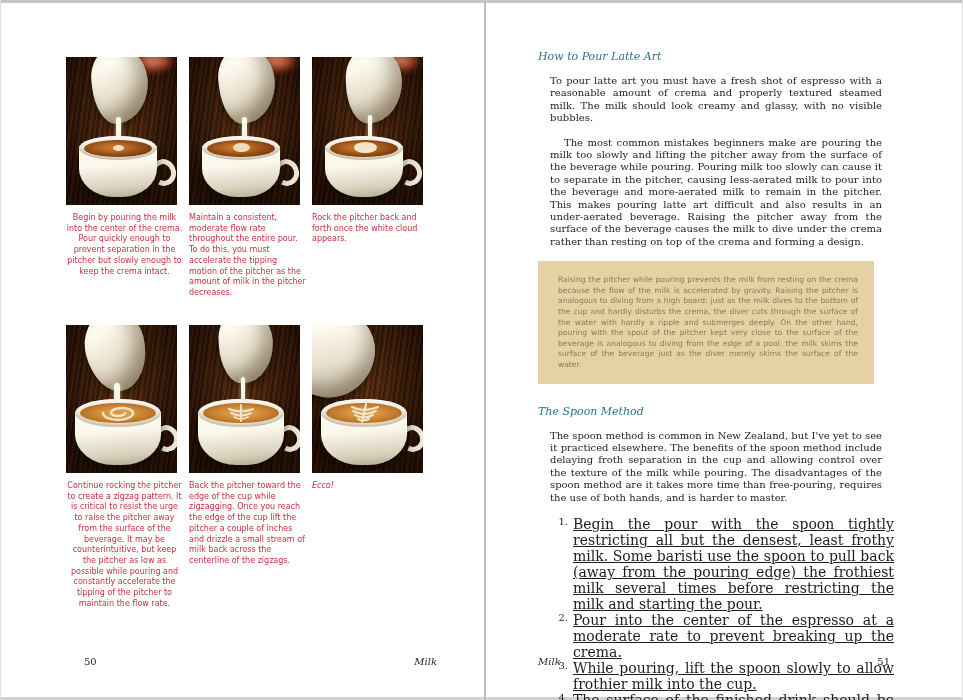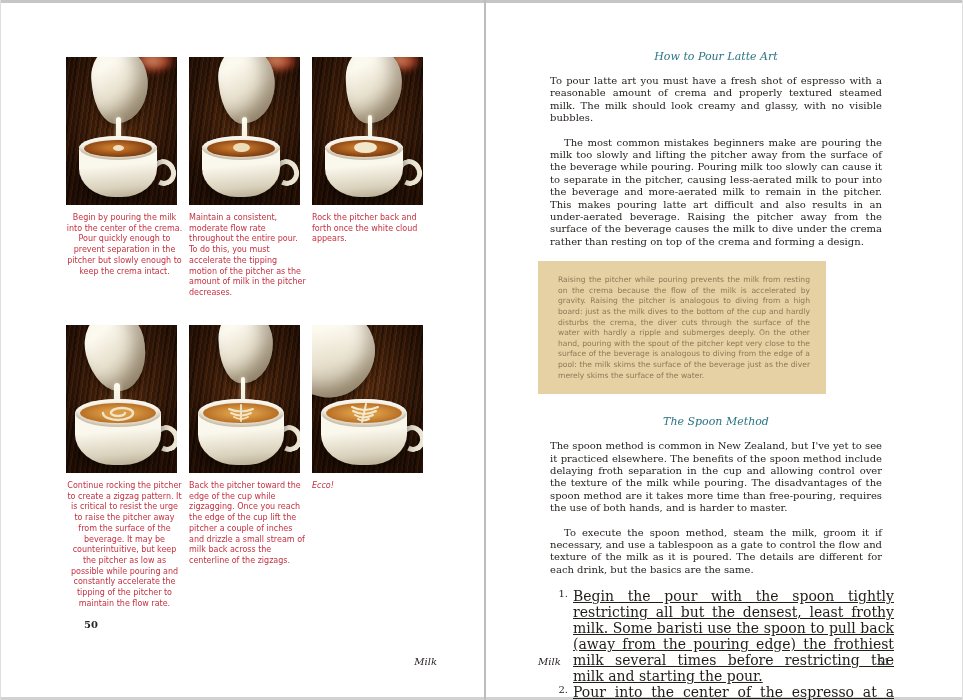--- a/index.html
+++ b/index.html
@@ -89,27 +89,27 @@
     font-size:8px;line-height:10.7px;}
   .cap-r1{top:213px;} .cap-r2{top:481px;}
   .caption.ecco{font-style:italic;}
 
   
   .folio{position:absolute;font-size:10px;color:#2a2523;}
   .running-head{font-style:italic;}
 
   
   .right-col{position:absolute;left:538px;top:50px;width:356px;}
-  .sec-heading{font-style:italic;color:#2b7484;font-size:11px;margin:0 0 3px 0;font-weight:normal;text-align:center;}
+  .sec-heading{font-style:italic;color:#2b7484;font-size:11px;margin:0 0 3px 0;font-weight:normal;}
   .bodytext{font-size:10px;line-height:12.4px;text-align:justify;margin:12px;}
   .bodytext.ind{text-indent:14px;}
   .callout{background:#e6d1a4;color:#8b7b56;
     font-family:"DejaVu Sans","Liberation Sans",sans-serif;
     font-size:7.6px;line-height:10.6px;text-align:justify;
-    width:288px;box-sizing:border-box;padding:14px 16px 13px 20px;
+    width:336px;box-sizing:border-box;padding:14px 16px 13px 20px;
     margin:13px 0 21px 0;}
   .spoon-list{margin:0 0 0 19px;}
   .li{display:flex;}
   .li .num{flex:none;width:11px;text-align:right;font-size:10px;line-height:12.4px;}
   .li .litext{flex:1;padding-left:5px;font-size:14px;line-height:16px;text-align:justify;text-decoration:underline;}
 </style>
 </head>
 <body>
 
 <div class="edge-top"></div>
@@ -213,36 +213,35 @@
     </svg>
   </div>
 
   <div class="caption cap-r1 ph-c1">Begin by pouring the milk into the center of the crema. Pour quickly enough to prevent separation in the pitcher but slowly enough to keep the crema intact.</div>
   <div class="caption cap-r1 ph-c2">Maintain a consistent, moderate flow rate throughout the entire pour. To do this, you must accelerate the tipping motion of the pitcher as the amount of milk in the pitcher decreases.</div>
   <div class="caption cap-r1 ph-c3">Rock the pitcher back and forth once the white cloud appears.</div>
   <div class="caption cap-r2 ph-c1">Continue rocking the pitcher to create a zigzag pattern. It is critical to resist the urge to raise the pitcher away from the surface of the beverage. It may be counterintuitive, but keep the pitcher as low as possible while pouring and constantly accelerate the tipping of the pitcher to maintain the flow rate.</div>
   <div class="caption cap-r2 ph-c2">Back the pitcher toward the edge of the cup while zigzagging. Once you reach the edge of the cup lift the pitcher a couple of inches and drizzle a small stream of milk back across the centerline of the zigzags.</div>
   <div class="caption cap-r2 ph-c3 ecco">Ecco!</div>
 
-  <div class="folio" style="left:84px;top:619px;font-weight:bold;">50</div>
+  <div class="folio" style="left:84px;top:656px;">50</div>
   <div class="folio running-head" style="left:250px;top:656px;width:187px;text-align:right;">Milk</div>
 </div>
 
 <div>
   <div class="right-col">
 
     <h2 class="sec-heading">How to Pour Latte Art</h2>
     <p class="bodytext">To pour latte art you must have a fresh shot of espresso with a reasonable amount of crema and properly textured steamed milk. The milk should look creamy and glassy, with no visible bubbles.</p>
     <p class="bodytext ind">The most common mistakes beginners make are pouring the milk too slowly and lifting the pitcher away from the surface of the beverage while pouring. Pouring milk too slowly can cause it to separate in the pitcher, causing less-aerated milk to pour into the beverage and more-aerated milk to remain in the pitcher. This makes pouring latte art difficult and also results in an under-aerated beverage. Raising the pitcher away from the surface of the beverage causes the milk to dive under the crema rather than resting on top of the crema and forming a design.</p>
 
     <div class="callout">Raising the pitcher while pouring prevents the milk from resting on the crema because the flow of the milk is accelerated by gravity. Raising the pitcher is analogous to diving from a high board: just as the milk dives to the bottom of the cup and hardly disturbs the crema, the diver cuts through the surface of the water with hardly a ripple and submerges deeply. On the other hand, pouring with the spout of the pitcher kept very close to the surface of the beverage is analogous to diving from the edge of a pool: the milk skims the surface of the beverage just as the diver merely skims the surface of the water.</div>
 
     <h2 class="sec-heading">The Spoon Method</h2>
     <p class="bodytext">The spoon method is common in New Zealand, but I've yet to see it practiced elsewhere. The benefits of the spoon method include delaying froth separation in the cup and allowing control over the texture of the milk while pouring. The disadvantages of the spoon method are it takes more time than free-pouring, requires the use of both hands, and is harder to master.</p>
-    <p class="bodytext ind">To execute the spoon method, steam the milk, groom it if necessary, and use a tablespoon as a gate to control the flow and texture of the milk as it is poured. The details are different for each drink, but the basics are the same.</p>
 
     <div class="spoon-list">
       <div class="li">
         <span class="num">1.</span>
         <span class="litext">Begin the pour with the spoon tightly restricting all but the densest, least frothy milk. Some baristi use the spoon to pull back (away from the pouring edge) the frothiest milk several times before restricting the milk and starting the pour.</span>
       </div>
       <div class="li">
         <span class="num">2.</span>
         <span class="litext">Pour into the center of the espresso at a moderate rate to prevent breaking up the crema.</span>
       </div>

